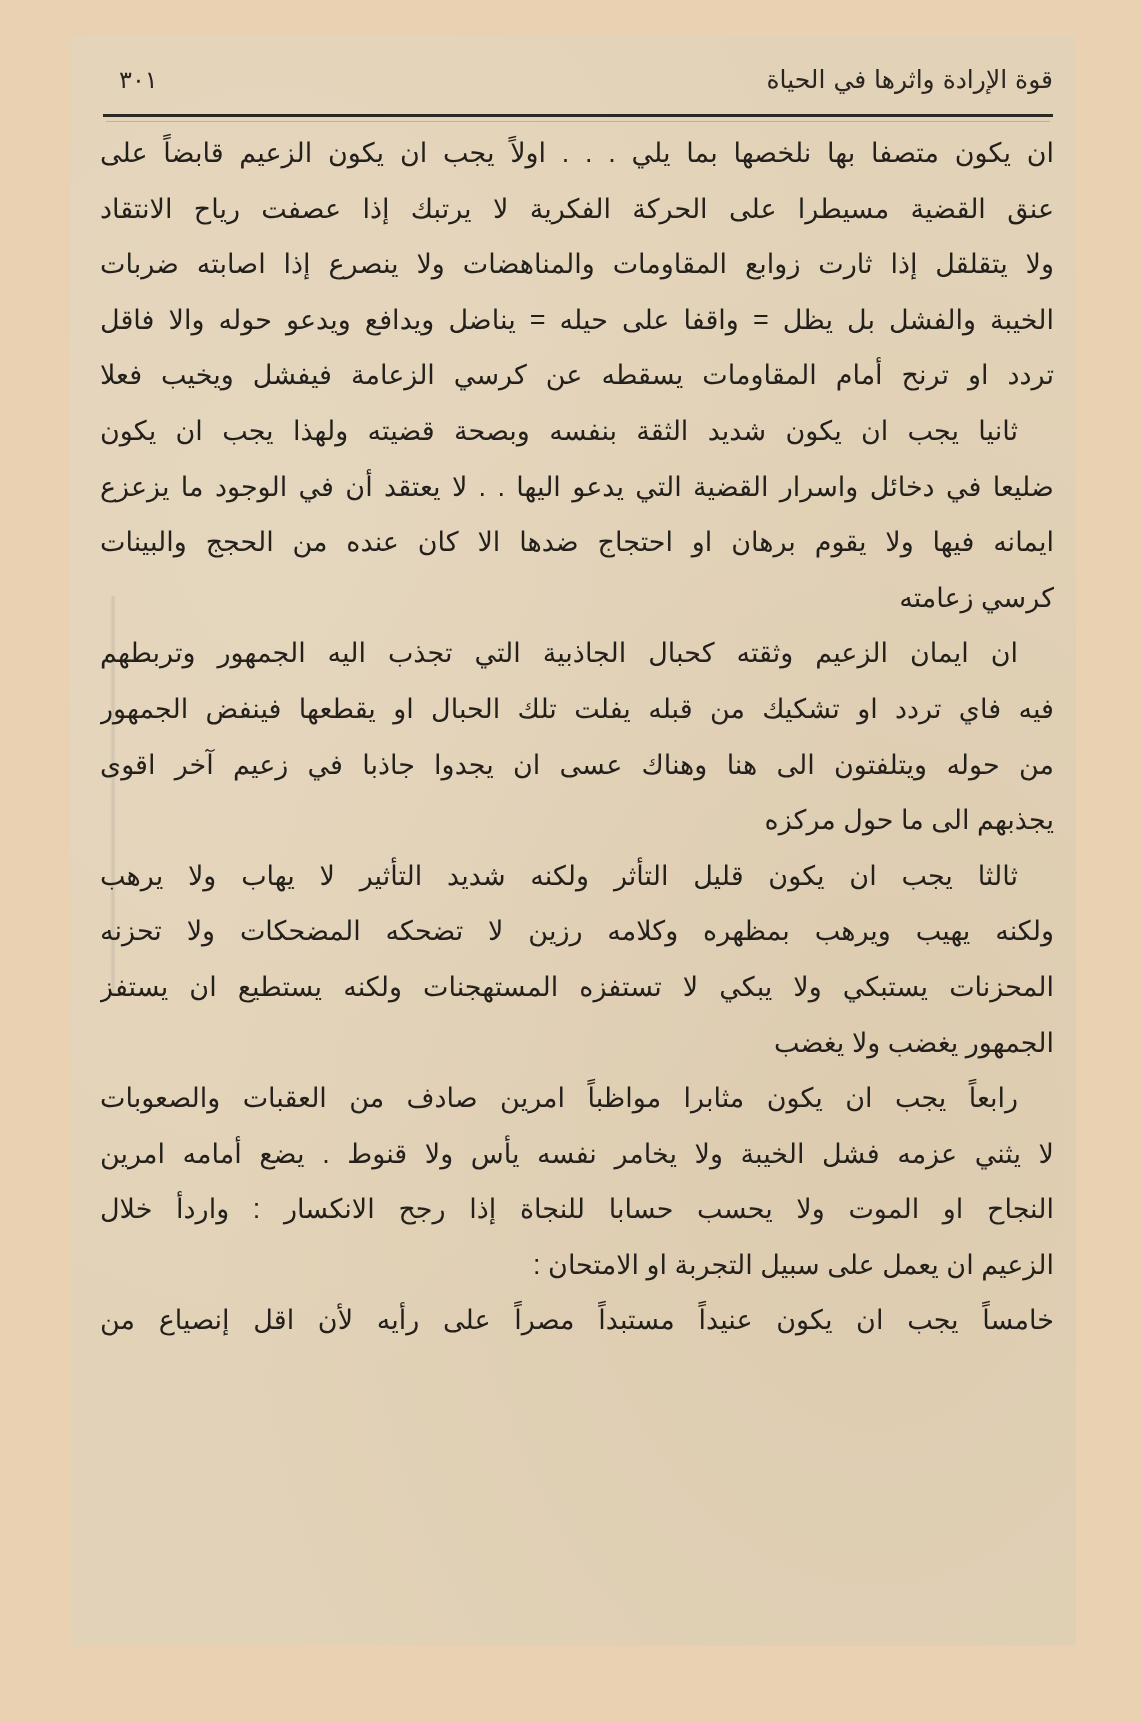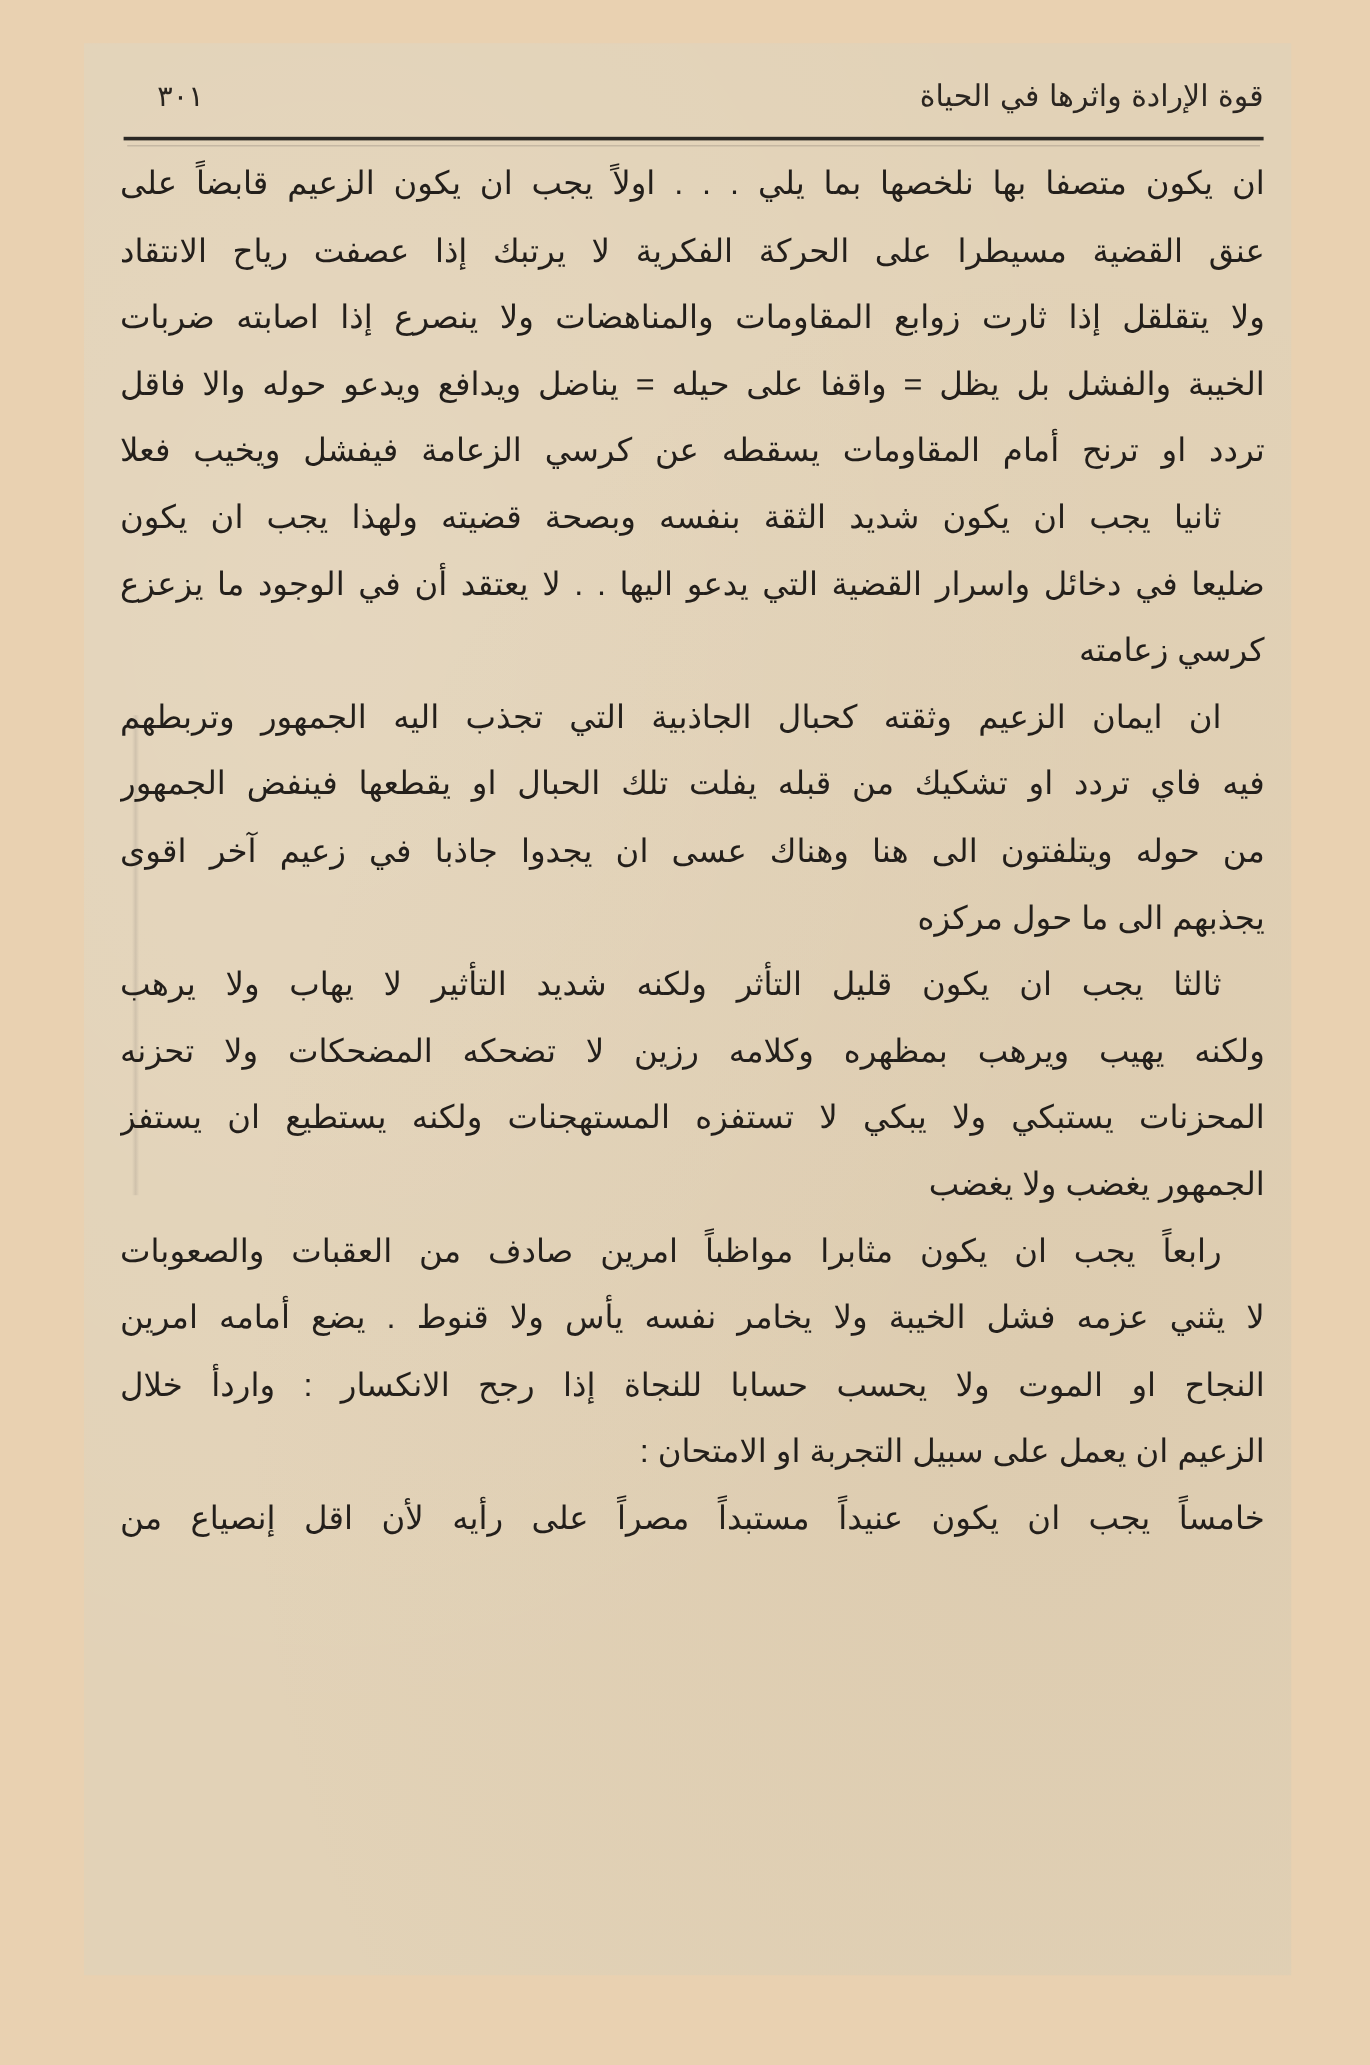--- a/index.html
+++ b/index.html
@@ -38,21 +38,21 @@
       left: 0;
       right: 0;
       top: 0;
       font-family: "DejaVu Serif", serif;
       font-size: 25px;
       color: #2a2520;
       line-height: 44px;
     }
     .page-number {
       position: absolute;
-      left: 28px;
+      left: 16px;
       top: 0;
       font-family: "DejaVu Serif", serif;
       font-size: 24px;
       color: #2a2520;
       line-height: 44px;
       direction: rtl;
     }
     .header-rule {
       position: absolute;
       left: 33px;
@@ -118,20 +118,21 @@
   <div class="gutter-shadow"></div>
 
   <div class="body-text">
     <span class="line">ان يكون متصفا بها نلخصها بما يلي . . . اولاً يجب ان يكون الزعيم قابضاً على</span>
     <span class="line">عنق القضية مسيطرا على الحركة الفكرية لا يرتبك إذا عصفت رياح الانتقاد</span>
     <span class="line">ولا يتقلقل إذا ثارت زوابع المقاومات والمناهضات ولا ينصرع إذا اصابته ضربات</span>
     <span class="line">الخيبة والفشل بل يظل = واقفا على حيله = يناضل ويدافع ويدعو حوله والا فاقل</span>
     <span class="line">تردد او ترنح أمام المقاومات يسقطه عن كرسي الزعامة فيفشل ويخيب فعلا</span>
     <span class="line indent">ثانيا يجب ان يكون شديد الثقة بنفسه وبصحة قضيته ولهذا يجب ان يكون</span>
     <span class="line">ضليعا في دخائل واسرار القضية التي يدعو اليها . . لا يعتقد أن في الوجود ما يزعزع</span>
+    <span class="line">ايمانه فيها ولا يقوم برهان او احتجاج ضدها الا كان عنده من الحجج والبينات</span>
     <span class="line short">كرسي زعامته</span>
     <span class="line indent">ان ايمان الزعيم وثقته كحبال الجاذبية التي تجذب اليه الجمهور وتربطهم</span>
     <span class="line">فيه فاي تردد او تشكيك من قبله يفلت تلك الحبال او يقطعها فينفض الجمهور</span>
     <span class="line">من حوله ويتلفتون الى هنا وهناك عسى ان يجدوا جاذبا في زعيم آخر اقوى</span>
     <span class="line short">يجذبهم الى ما حول مركزه</span>
     <span class="line indent">ثالثا يجب ان يكون قليل التأثر ولكنه شديد التأثير لا يهاب ولا يرهب</span>
     <span class="line">ولكنه يهيب ويرهب بمظهره وكلامه رزين لا تضحكه المضحكات ولا تحزنه</span>
     <span class="line">المحزنات يستبكي ولا يبكي لا تستفزه المستهجنات ولكنه يستطيع ان يستفز</span>
     <span class="line short">الجمهور يغضب ولا يغضب</span>
     <span class="line indent">رابعاً يجب ان يكون مثابرا مواظباً امرين صادف من العقبات والصعوبات</span>

